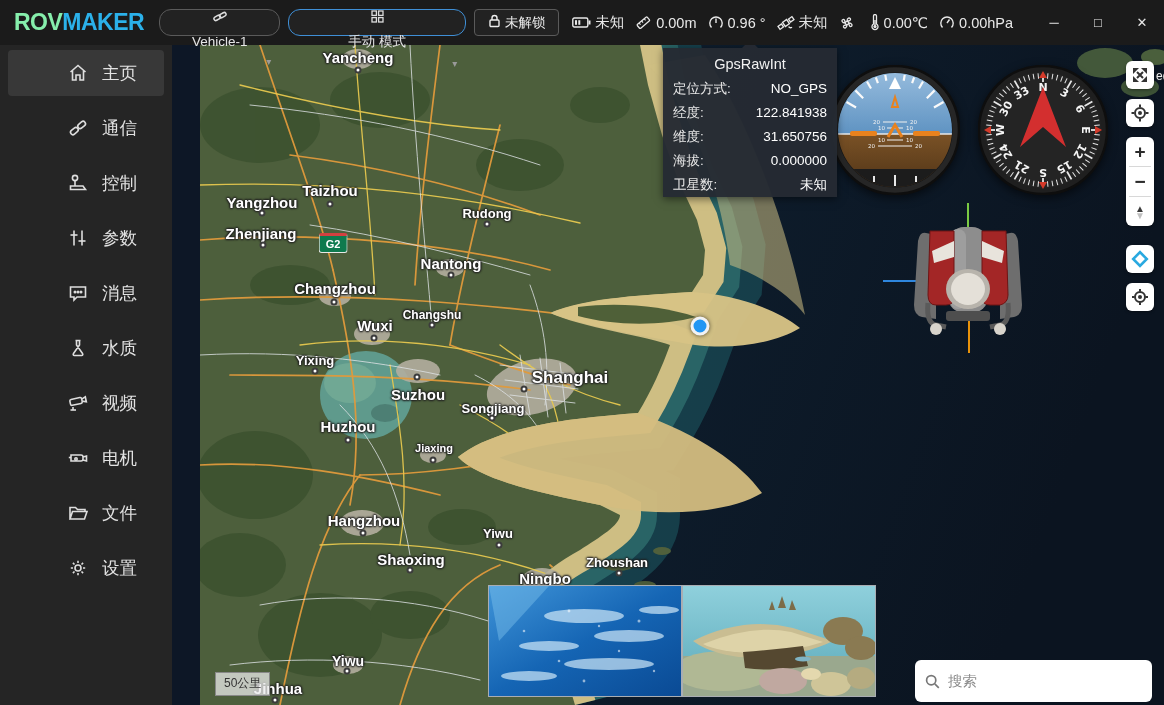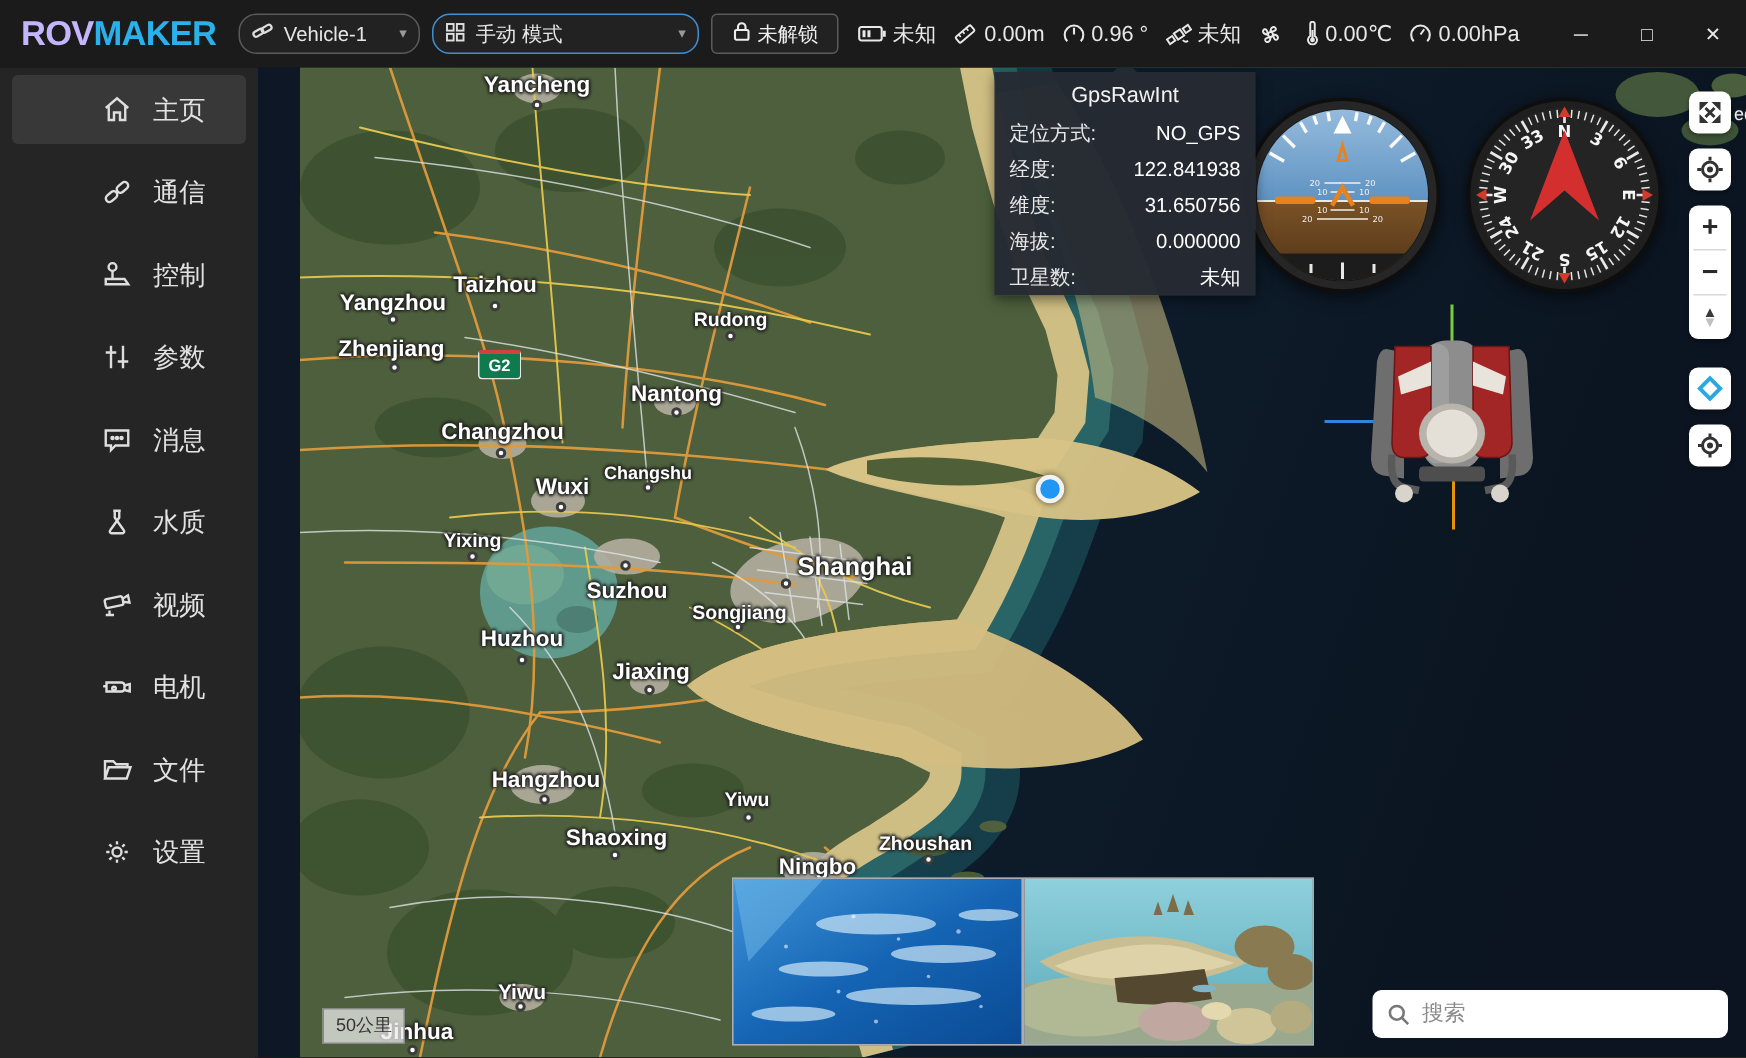--- a/index.html
+++ b/index.html
@@ -4,23 +4,23 @@
 <style>
   * { margin:0; padding:0; box-sizing:border-box; }
   html,body { width:1164px; height:705px; background:#000; overflow:hidden;
     font-family:"Liberation Sans","DejaVu Sans",sans-serif; }
   #app { position:relative; width:1164px; height:705px; background:#0d1726; overflow:hidden; }
 
   
   #topbar { position:absolute; left:0; top:0; width:1164px; height:45px; background:#1b1b1b;
     display:flex; align-items:center; z-index:50; }
   #logo { margin-left:14px; font-size:23px; font-weight:900; letter-spacing:-0.5px; white-space:nowrap; }
-  #logo .lg1 { color:#c4b5fd; } #logo .lg2 { color:#2bb1ea; }
+  #logo .lg1 { color:#86efac; } #logo .lg2 { color:#2bb1ea; }
   .tb-select { height:27px; border:1px solid #5a5a5a; border-radius:12px; background:#222;
-    display:flex; align-items:center; color:#e6e6e6; font-size:13.5px; padding:0 8px; gap:7px; cursor:pointer; }
+    display:flex; align-items:center; color:#e6e6e6; font-size:13.5px; padding:0 8px; gap:7px; cursor:pointer;flex-direction:column; }
   .tb-select.blue { border-color:#3f8fd6; }
   #vehicle-select { margin-left:15px; width:121px; }
   #mode-select { margin-left:8px; width:178px; }
   .tb-select .caret { margin-left:auto; color:#9a9a9a; font-size:10px; }
   #arm-button { margin-left:8px; height:27px; width:85px; border:1px solid #5a5a5a; border-radius:4px;
     background:#222; color:#eee; font-size:13.5px; display:flex; align-items:center; justify-content:center; gap:4px; cursor:pointer;}
   #status-row { display:flex; align-items:center; margin-left:10px; gap:5px; }
   .st-item { display:flex; align-items:center; gap:4px; color:#e8e8e8; font-size:14.5px; padding:0 3px; white-space:nowrap; }
   .st-item svg { display:block; }
   #win-controls { position:absolute; right:0; top:0; height:45px; display:flex; align-items:center; }
@@ -83,21 +83,21 @@
   .tilt .t-up { color:#3a3a3a; font-size:10px; } .tilt .t-dn { color:#c0c0c0; font-size:10px; }
 
   
   #video-strip { position:absolute; left:288px; top:540px; width:388px; height:112px; z-index:25;
     display:flex; border:1px solid #a9adb3; background:#777; }
   .video-thumb { flex:1; position:relative; overflow:hidden; cursor:pointer; }
   .video-thumb + .video-thumb { border-left:2px solid #a9adb3; }
   .video-thumb svg { display:block; }
 
   
-  #search-box { position:absolute; left:715px; top:615px; width:237px; height:32px; background:#fff;
+  #search-box { position:absolute; left:715px; top:615px; width:237px; height:42px; background:#fff;
     border-radius:6px; display:flex; align-items:center; z-index:25; padding:0 10px; gap:8px; }
   #search-input { border:none; outline:none; flex:1; font-size:14.5px; color:#333; background:transparent;
     font-family:"Liberation Sans","DejaVu Sans",sans-serif; }
   #search-input::placeholder { color:#8a8a8a; }
 </style>
 </head>
 <body>
 
 <div id="app">
 
@@ -479,21 +479,21 @@
         <div class="city" style="left: 115px; top: 315px; font-size: 13px;">Yixing</div>
         <div class="city-dot" style="left: 115px; top: 326px;"></div>
         <div class="city" style="left: 218px; top: 319px; font-size: 15px; margin-top: 30px;">Suzhou</div>
         <div class="city-dot" style="left: 217px; top: 332px;"></div>
         <div class="city" style="left: 370px; top: 333px; font-size: 17px;">Shanghai</div>
         <div class="city-dot" style="left: 324px; top: 344px;"></div>
         <div class="city" style="left: 293px; top: 363px; font-size: 13px;">Songjiang</div>
         <div class="city-dot" style="left: 292px; top: 373px;"></div>
         <div class="city" style="left: 148px; top: 381px; font-size: 15px;">Huzhou</div>
         <div class="city-dot" style="left: 148px; top: 395px;"></div>
-        <div class="city" style="left: 234px; top: 403px; font-size: 15px;">Jiaxing</div>
+        <div class="city" style="left: 234px; top: 403px; font-size: 11px;">Jiaxing</div>
         <div class="city-dot" style="left: 233px; top: 415px;"></div>
         <div class="city" style="left: 164px; top: 475px; font-size: 15px;">Hangzhou</div>
         <div class="city-dot" style="left: 163px; top: 488px;"></div>
         <div class="city" style="left: 298px; top: 488px; font-size: 13px;">Yiwu</div>
         <div class="city-dot" style="left: 299px; top: 500px;"></div>
         <div class="city" style="left: 211px; top: 514px; font-size: 15px;">Shaoxing</div>
         <div class="city-dot" style="left: 210px; top: 525px;"></div>
         <div class="city" style="left: 417px; top: 517px; font-size: 13px;">Zhoushan</div>
         <div class="city-dot" style="left: 419px; top: 528px;"></div>
         <div class="city" style="left: 345px; top: 533px; font-size: 15px;">Ningbo</div>

